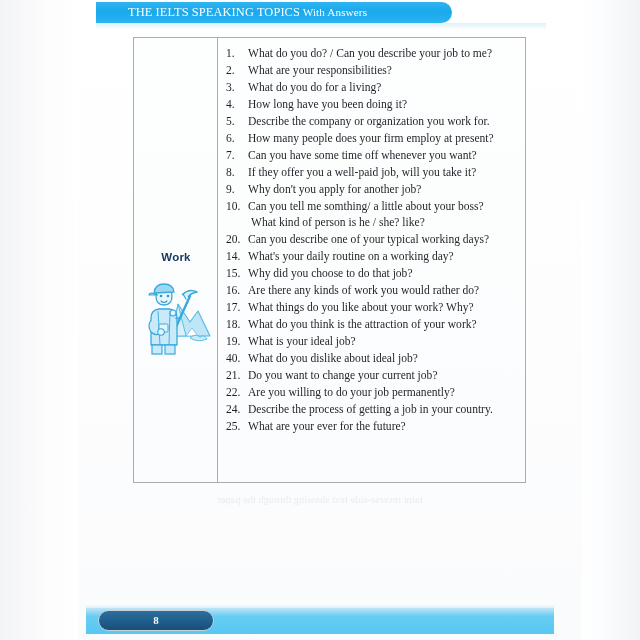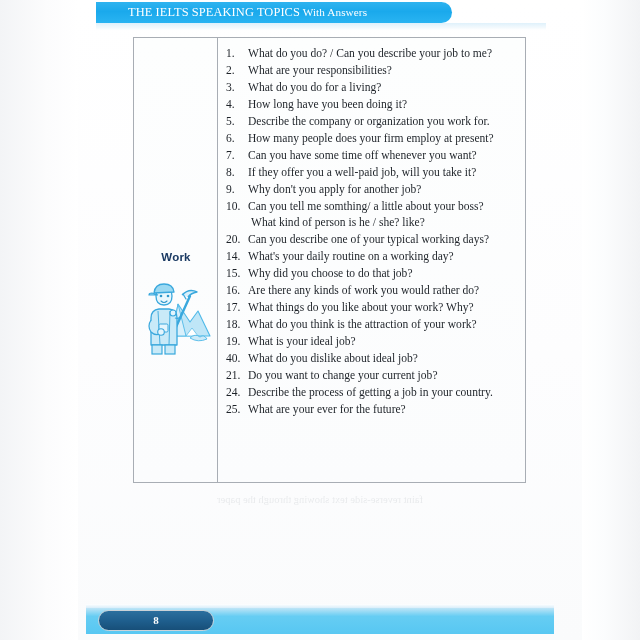--- a/index.html
+++ b/index.html
@@ -352,20 +352,24 @@
           </li>
           <li class="q-item">
             <span class="q-num">40.</span>
             <span class="q-text">What do you dislike about ideal job?</span>
           </li>
           <li class="q-item">
             <span class="q-num">21.</span>
             <span class="q-text">Do you want to change your current job?</span>
           </li>
           <li class="q-item">
+            <span class="q-num">22.</span>
+            <span class="q-text">Are you willing to do your job permanently?</span>
+          </li>
+          <li class="q-item">
             <span class="q-num">24.</span>
             <span class="q-text">Describe the process of getting a job in your country.</span>
           </li>
           <li class="q-item">
             <span class="q-num">25.</span>
             <span class="q-text">What are your ever for the future?</span>
           </li>
         </ol>
     </div>
   </div>

